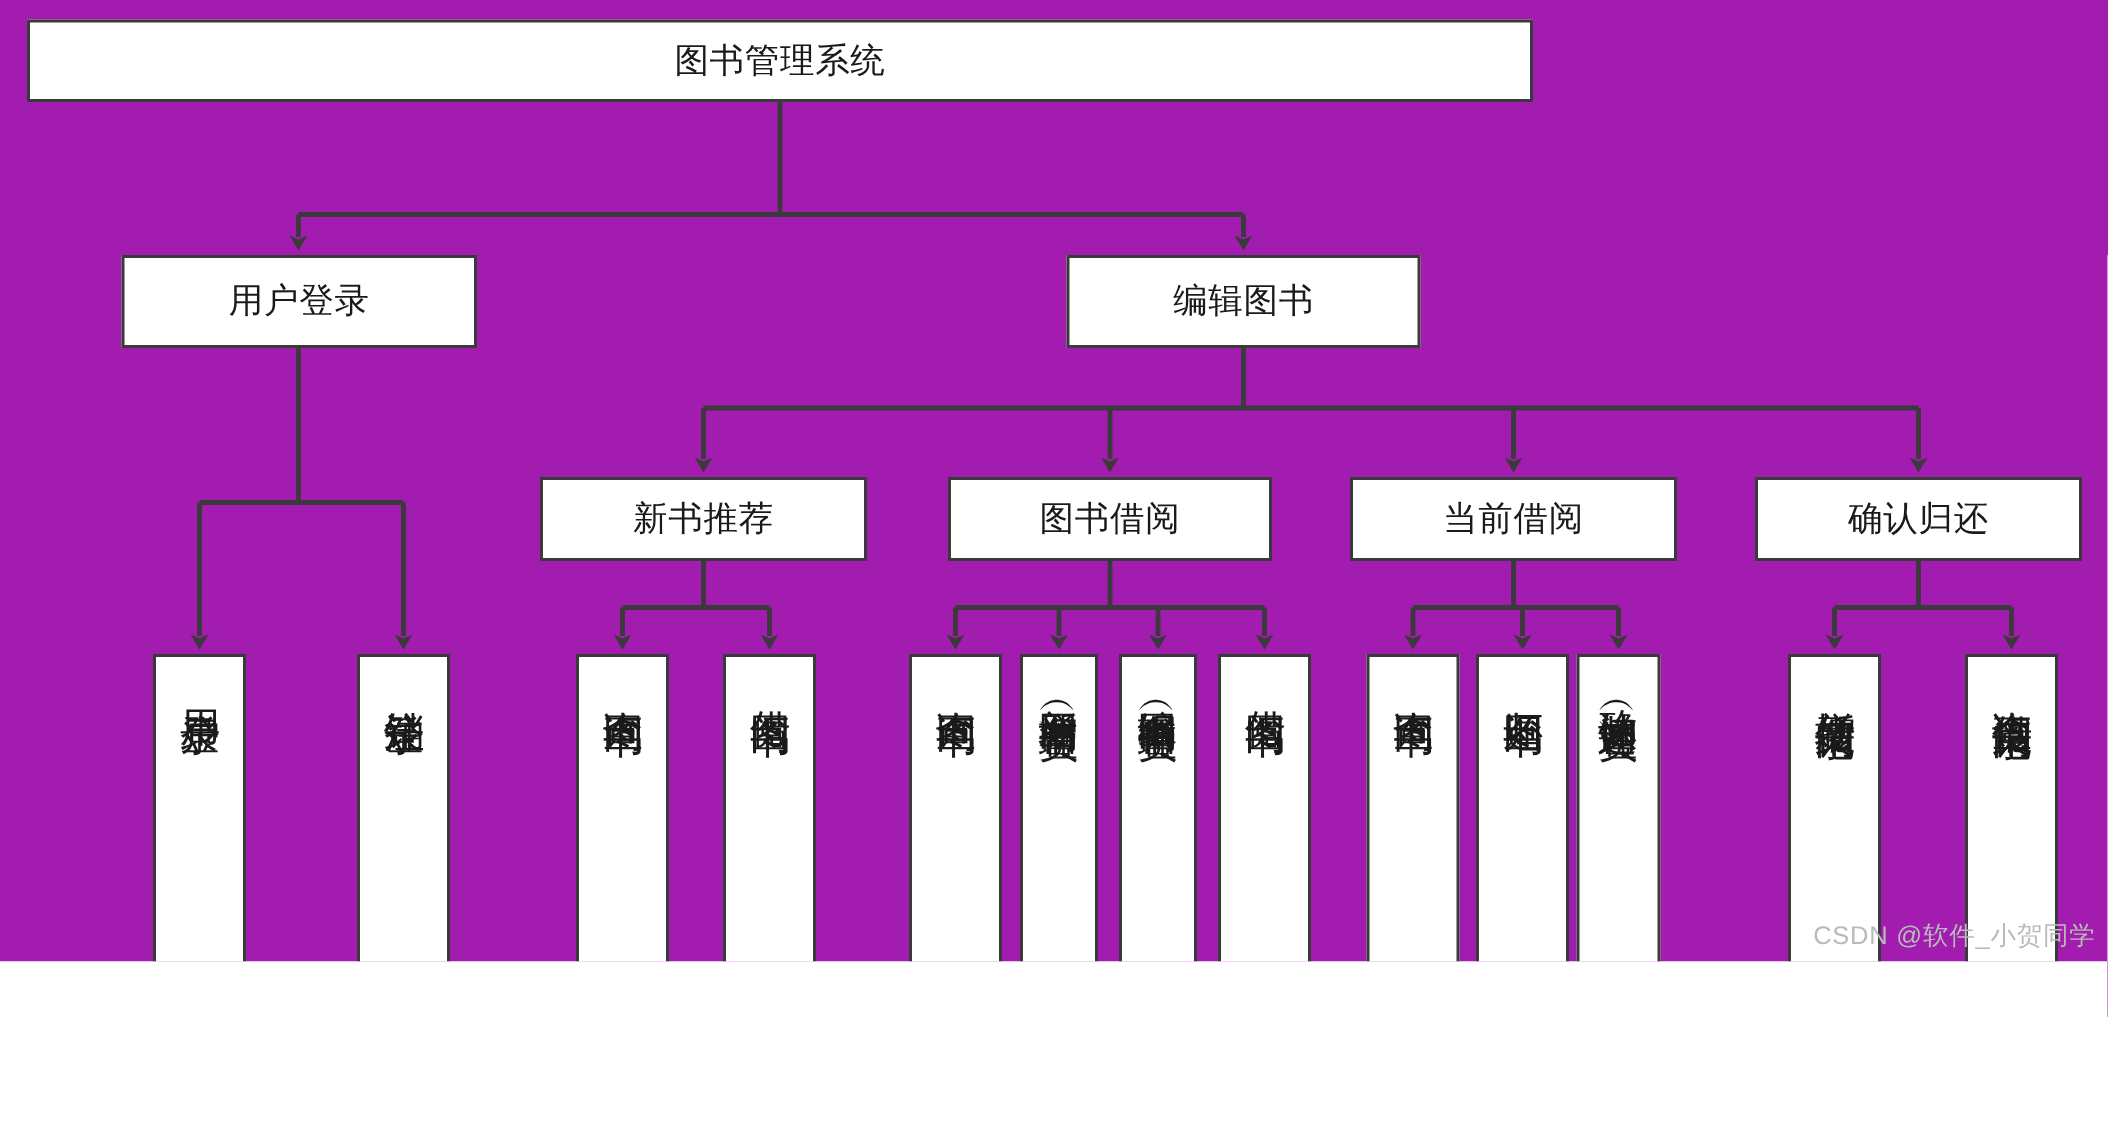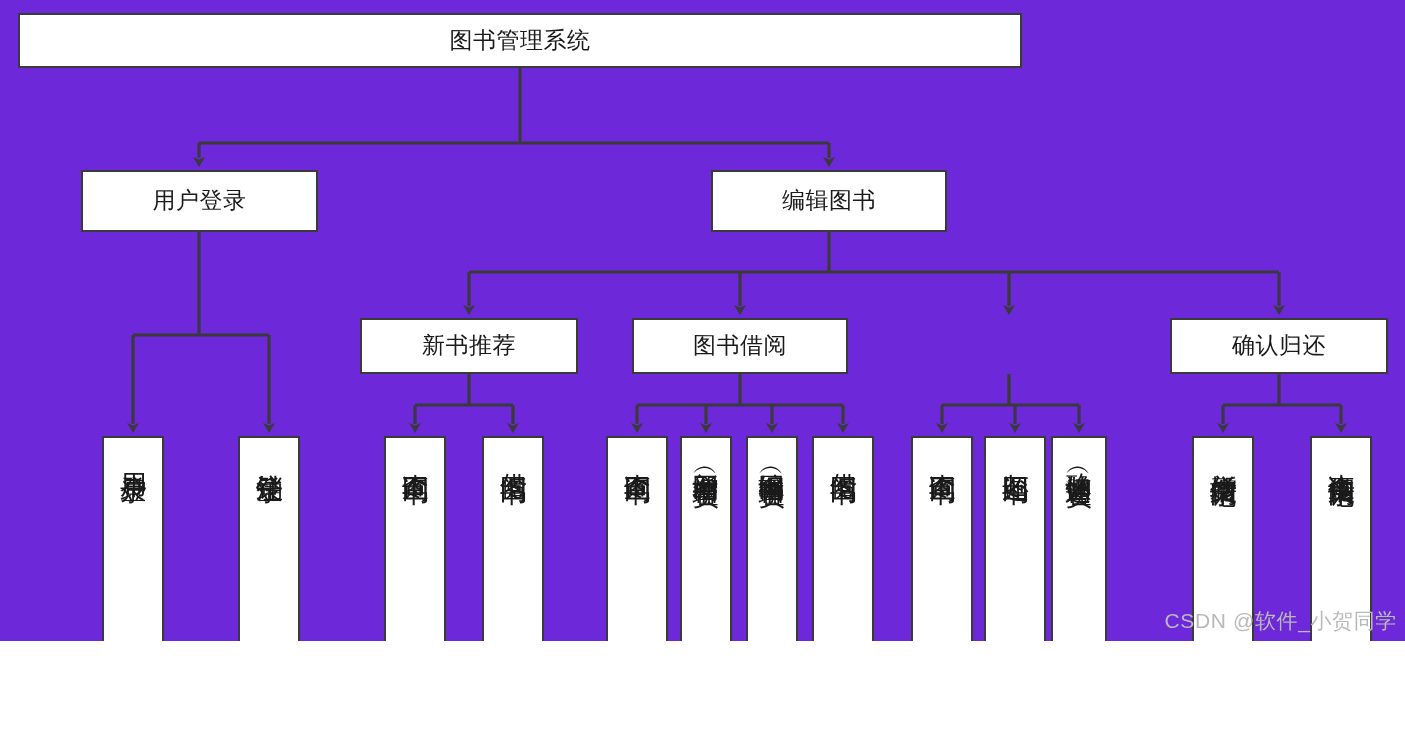--- a/index.html
+++ b/index.html
@@ -7,21 +7,21 @@
     padding: 0;
     background: #ffffff;
   }
   body {
     font-family: "Liberation Sans", "DejaVu Sans", sans-serif;
   }
   #diagram-root {
     position: relative;
     width: 1405px;
     height: 641px;
-    background: #6d28d9;
+    background: #a21caf;
     overflow: hidden;
   }
   #edge-layer {
     position: absolute;
     left: 0;
     top: 0;
     width: 1405px;
     height: 747px;
   }
   .node {
@@ -59,21 +59,21 @@
     letter-spacing: 0.06em;
     white-space: pre-line;
   }
   .node.vertical.tall .label {
     font-size: 26px;
   }
   #watermark {
     position: absolute;
     right: 8px;
     bottom: 6px;
-    font-size: 21px;
+    font-size: 17px;
     color: #b9b9b9;
     white-space: nowrap;
     letter-spacing: 0.03em;
     pointer-events: none;
   }
 </style>
 </head>
 <body>
 
 <div id="diagram-root">
@@ -138,20 +138,23 @@
   <div class="node horizontal" style="left:711px; top:170px; width:236px; height:62px;">
     <span class="label">编辑图书</span>
   </div>
 
   <div class="node horizontal" style="left:360px; top:318px; width:218px; height:56px;">
     <span class="label">新书推荐</span>
   </div>
   <div class="node horizontal" style="left:632px; top:318px; width:216px; height:56px;">
     <span class="label">图书借阅</span>
   </div>
+  <div class="node horizontal" style="left:900px; top:318px; width:218px; height:56px;">
+    <span class="label">当前借阅</span>
+  </div>
   <div class="node horizontal" style="left:1170px; top:318px; width:218px; height:56px;">
     <span class="label">确认归还</span>
   </div>
 
   <div class="node vertical" style="left:102px; top:436px; width:62px; height:298px;">
     <span class="label">用户登录</span>
   </div>
   <div class="node vertical" style="left:238px; top:436px; width:62px; height:298px;">
     <span class="label">注销登录</span>
   </div>

